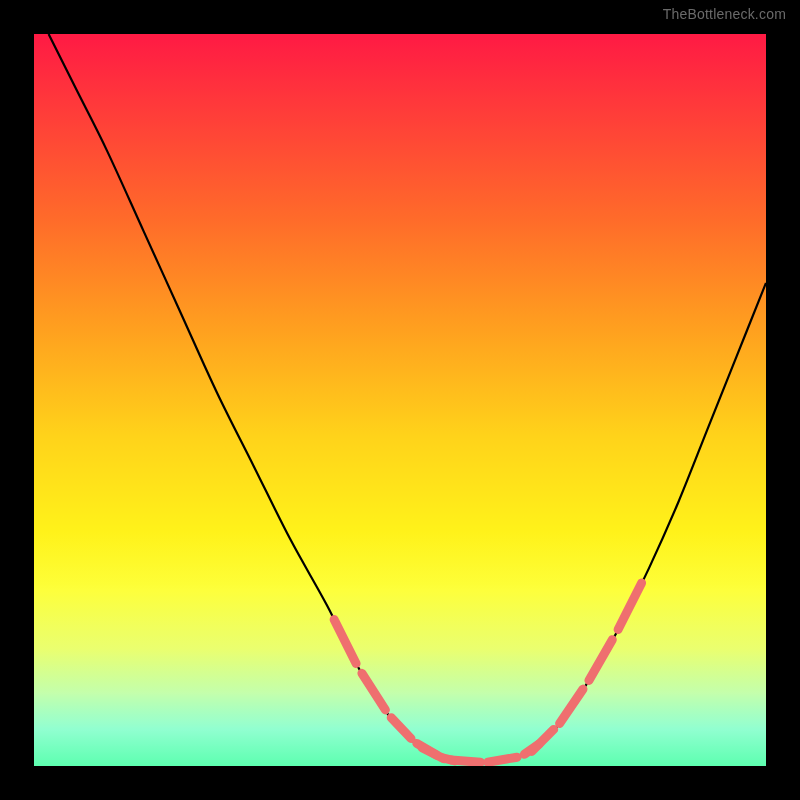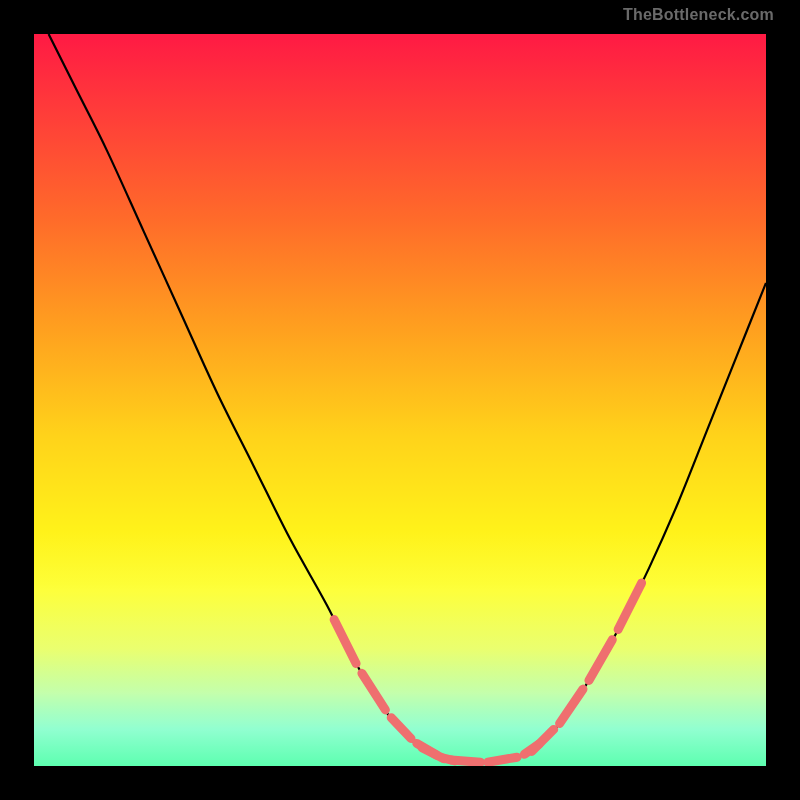--- a/index.html
+++ b/index.html
@@ -46,24 +46,24 @@
       rgba(255,255,255,0.08) 30%,
       rgba(255,255,255,0.15) 55%,
       rgba(255,255,255,0.25) 75%,
       rgba(255,255,255,0.3) 100%
     );
     pointer-events: none;
   }
   .watermark {
     position: absolute;
     top: 6px;
-    right: 26px;
+    right: 14px;
     font-family: Arial, Helvetica, sans-serif;
-    font-size: 16px;
-    font-weight: 700;
+    font-size: 14px;
+    font-weight: 400;
     color: #6a6a6a;
     letter-spacing: 0.2px;
     user-select: none;
   }
   svg.curves {
     position: absolute;
     left: 0;
     top: 0;
     width: 732px;
     height: 732px;

